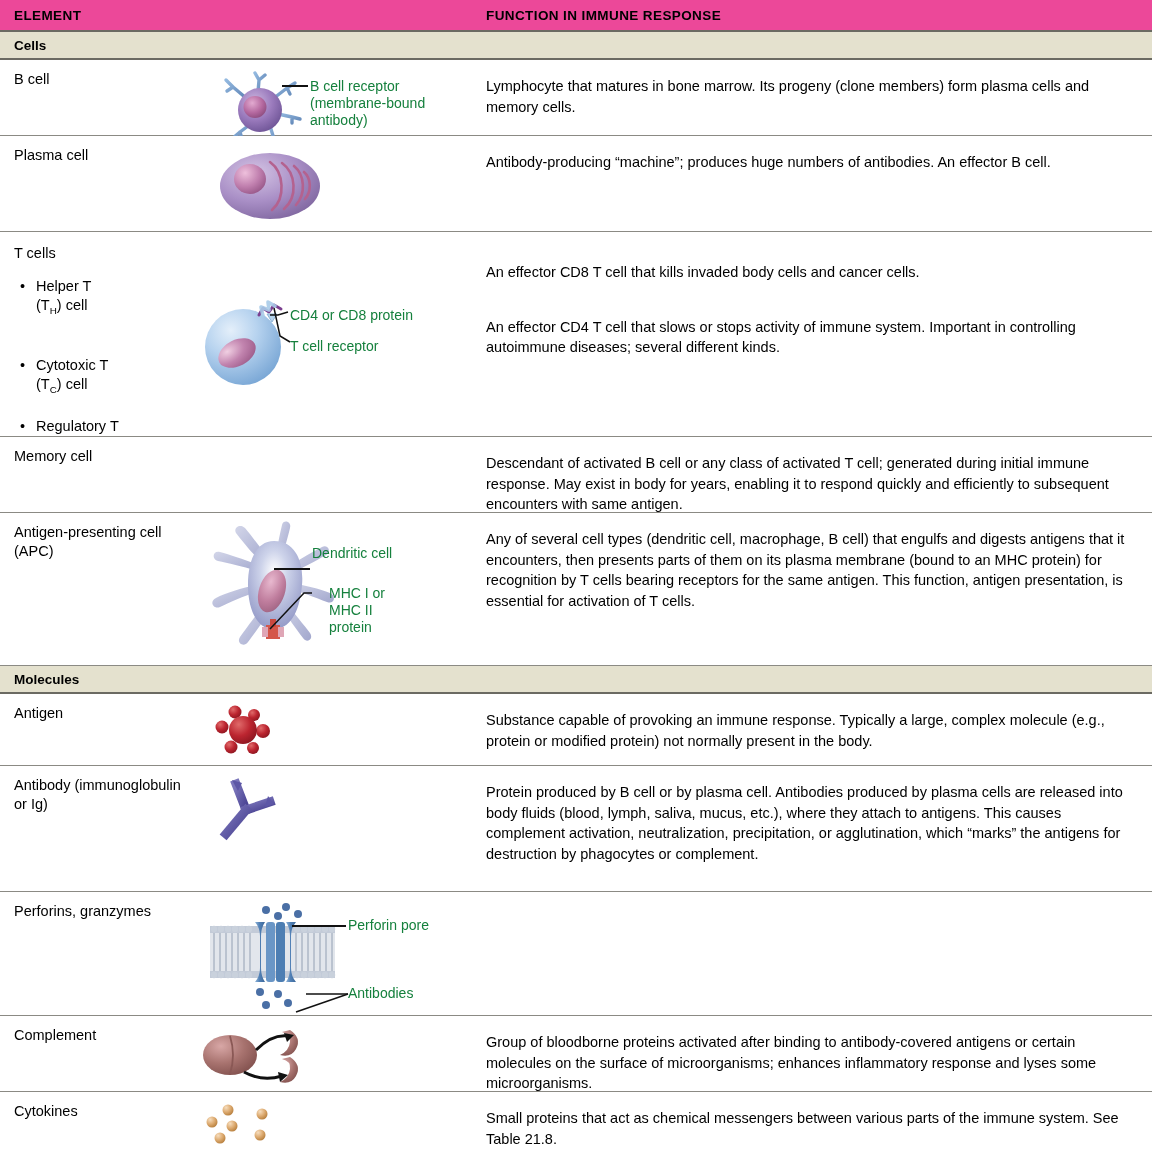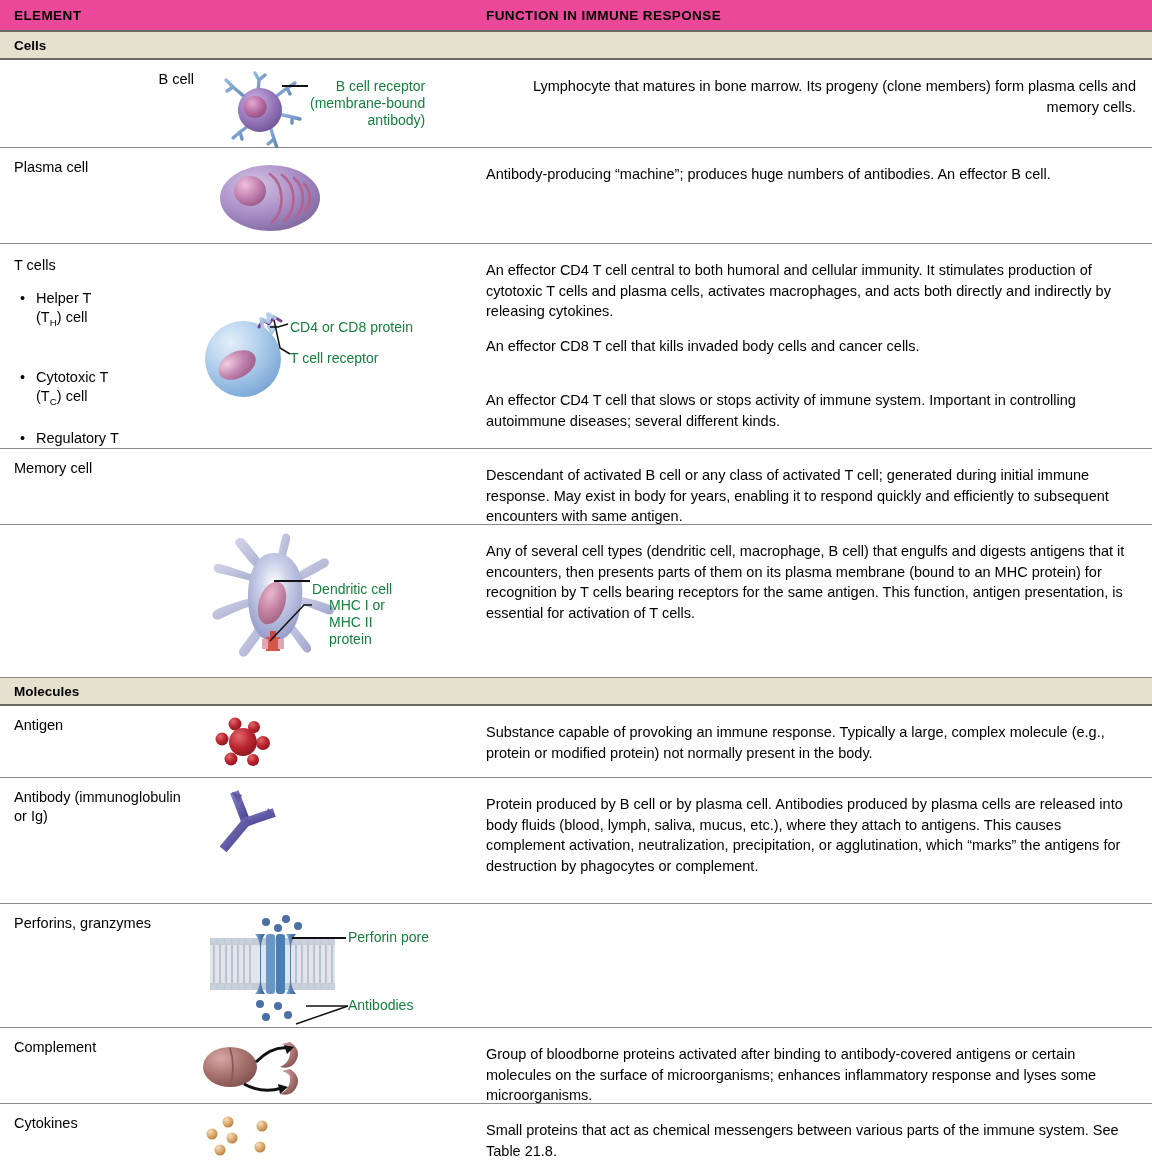--- a/index.html
+++ b/index.html
@@ -127,21 +127,21 @@
 
   <div class="hdr">
     <div class="cell-el">ELEMENT</div>
     <div class="cell-fn">FUNCTION IN IMMUNE RESPONSE</div>
   </div>
 
   <div class="section-band">
     <div class="lbl">Cells</div>
   </div>
 
-  <div class="row" style="height:88px;text-align:right;">
+  <div class="row" style="height:76px;">
     <div class="col-el">B cell</div>
     <div class="col-art">
       <svg class="art" style="left:10px; top:8px;" width="140" height="90" viewBox="0 0 140 90">
         <defs>
           <radialGradient id="bcellg" cx="38%" cy="32%" r="72%">
             <stop offset="0%" stop-color="#cdb8e0"></stop>
             <stop offset="55%" stop-color="#9b7bbd"></stop>
             <stop offset="100%" stop-color="#6f5597"></stop>
           </radialGradient>
           <radialGradient id="bnucg" cx="38%" cy="32%" r="75%">
@@ -245,34 +245,34 @@
         <path d="M72 24 l5 8 l5 -8 z" fill="#b6d4ec" stroke="#8db4d8" stroke-width="1"></path>
       </svg>
       <div class="callout" style="left:100px; top:75px;">CD4 or CD8 protein</div>
       <div class="callout" style="left:100px; top:106px;">T cell receptor</div>
       <svg class="art" style="left:78px; top:74px;" width="30" height="50" viewBox="0 0 30 50">
         <path d="M2 9 L10 9 L20 6" fill="none" stroke="#111" stroke-width="1.5"></path>
         <path d="M6 2 L12 30 L22 36" fill="none" stroke="#111" stroke-width="1.5"></path>
       </svg>
     </div>
     <div class="col-fn" style="top:16px;">
-      <div class="fn-blk">An effector CD4 T cell central to both humoral and cellular immunity. It stimulates production of cytotoxic T cells and plasma cells, activates macrophages, and acts both directly and indirectly by releasing cytokines.</div>
       <div class="fn-blk" style="margin-top:14px;">An effector CD8 T cell that kills invaded body cells and cancer cells.</div>
       <div class="fn-blk" style="margin-top:34px;">An effector CD4 T cell that slows or stops activity of immune system. Important in controlling autoimmune diseases; several different kinds.</div>
     </div>
   </div>
 
   <div class="row" style="height:76px;">
     <div class="col-el">Memory cell</div>
     <div class="col-fn">
       <div class="fn-blk">Descendant of activated B cell or any class of activated T cell; generated during initial immune response. May exist in body for years, enabling it to respond quickly and efficiently to subsequent encounters with same antigen.</div>
     </div>
   </div>
 
   <div class="row" style="height:153px;">
+    <div class="col-el">Antigen-presenting cell (APC)</div>
     <div class="col-art">
       <svg class="art" style="left:10px; top:6px;" width="150" height="140" viewBox="0 0 150 140">
         <defs>
           <radialGradient id="dendg" cx="48%" cy="35%" r="70%">
             <stop offset="0%" stop-color="#ffffff"></stop>
             <stop offset="35%" stop-color="#cdd3ea"></stop>
             <stop offset="100%" stop-color="#8e94c4"></stop>
           </radialGradient>
           <linearGradient id="armg" x1="0" y1="0" x2="1" y2="1">
             <stop offset="0%" stop-color="#d3d6e9"></stop>
@@ -296,21 +296,21 @@
         </g>
         <path d="M74 22 C96 22 104 44 102 66 C100 90 92 108 76 110 C58 112 48 92 48 66 C48 42 56 22 74 22 Z" fill="url(#dendg)"></path>
         <ellipse cx="72" cy="72" rx="13" ry="22" fill="url(#dnucg)" transform="rotate(18 72 72)"></ellipse>
         <g>
           <rect x="66" y="106" width="14" height="14" fill="#d4564a"></rect>
           <rect x="62" y="108" width="6" height="10" fill="#dfa6b6"></rect>
           <rect x="78" y="108" width="6" height="10" fill="#dfa6b6"></rect>
           <rect x="70" y="100" width="6" height="8" fill="#c9483f"></rect>
         </g>
       </svg>
-      <div class="callout" style="left:122px; top:56px;">Dendritic cell</div>
+      <div class="callout" style="left:122px; top:32px;">Dendritic cell</div>
       <div class="lead" style="left:84px; top:55px; width:36px; height:1.6px;"></div>
       <div class="callout" style="left:139px; top:72px;">MHC I or
 MHC II
 protein</div>
       <svg class="art" style="left:78px; top:74px;" width="46" height="48" viewBox="0 0 46 48">
         <path d="M44 6 L36 6 L2 42" fill="none" stroke="#111" stroke-width="1.5"></path>
       </svg>
     </div>
     <div class="col-fn">
       <div class="fn-blk">Any of several cell types (dendritic cell, macrophage, B cell) that engulfs and digests antigens that it encounters, then presents parts of them on its plasma membrane (bound to an MHC protein) for recognition by T cells bearing receptors for the same antigen. This function, antigen presentation, is essential for activation of T cells.</div>

